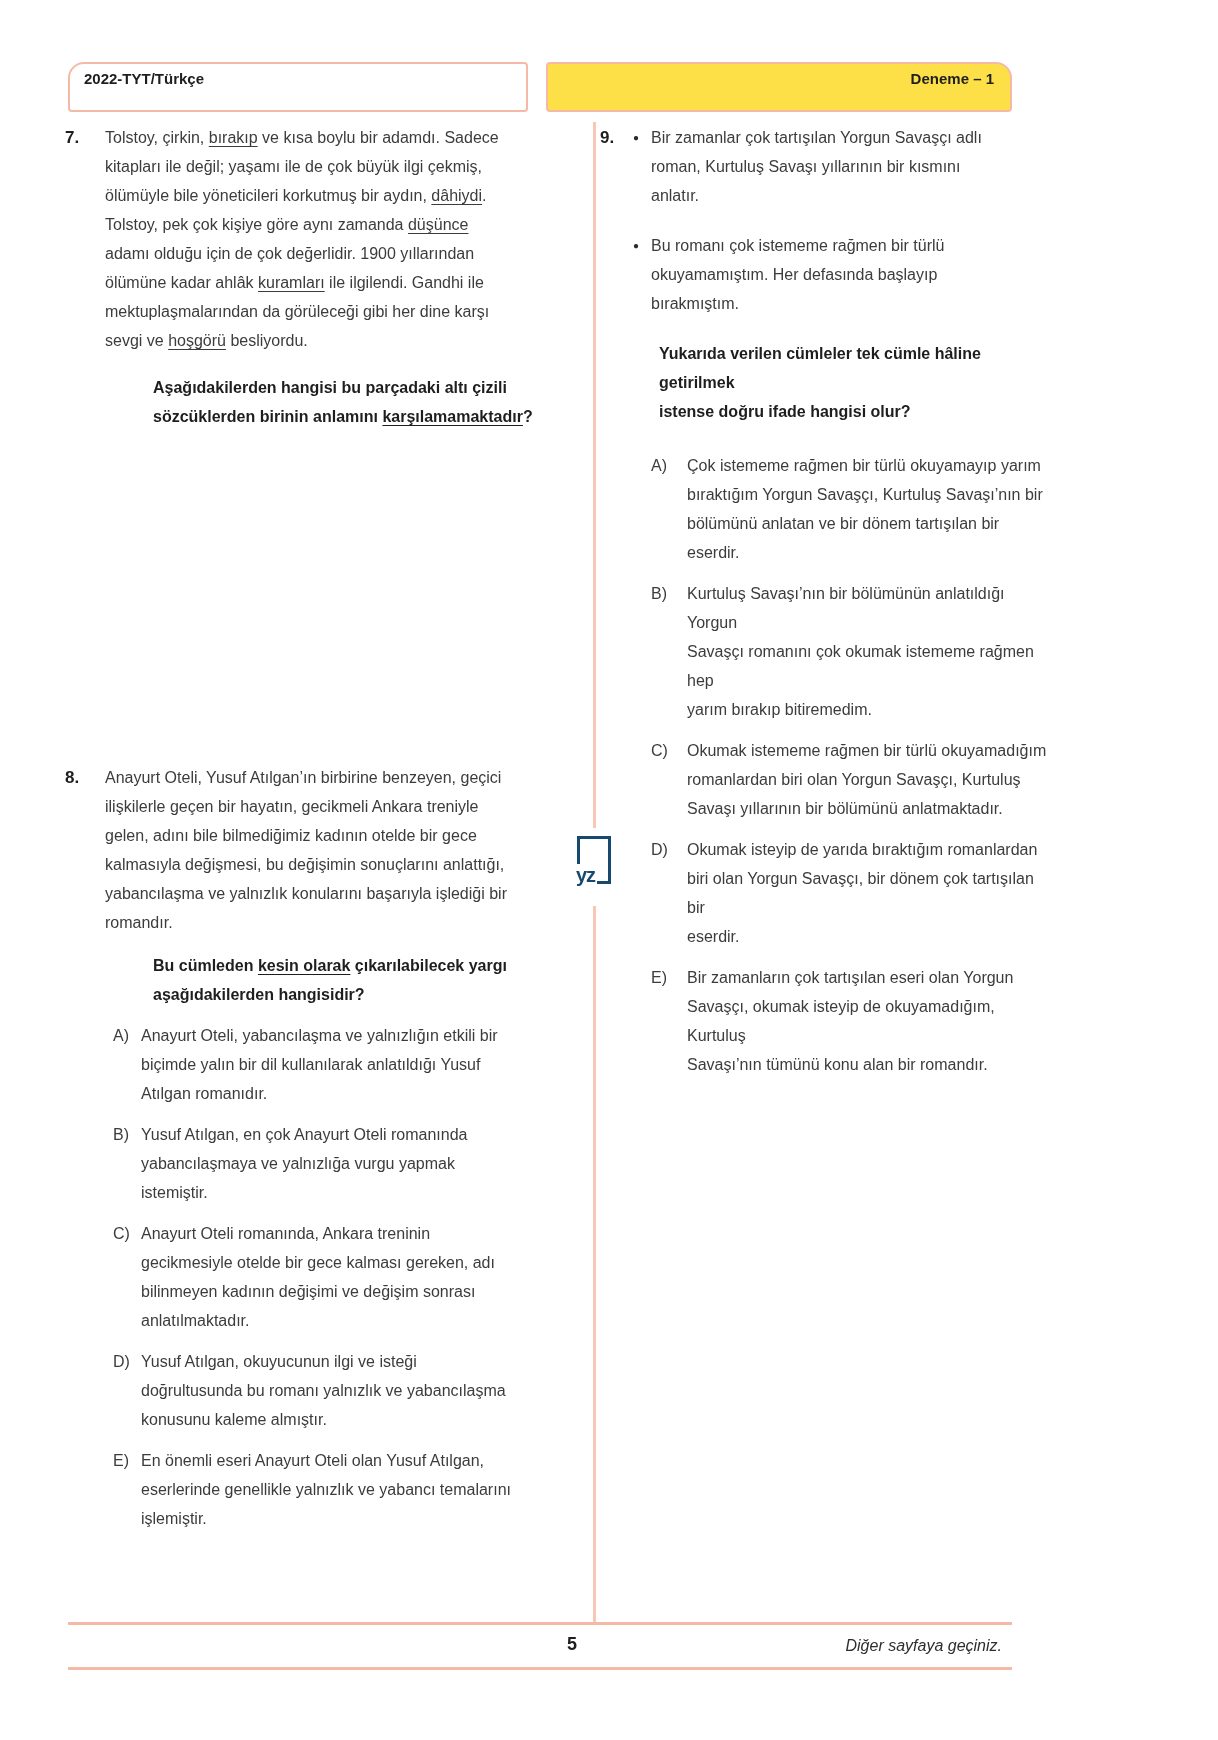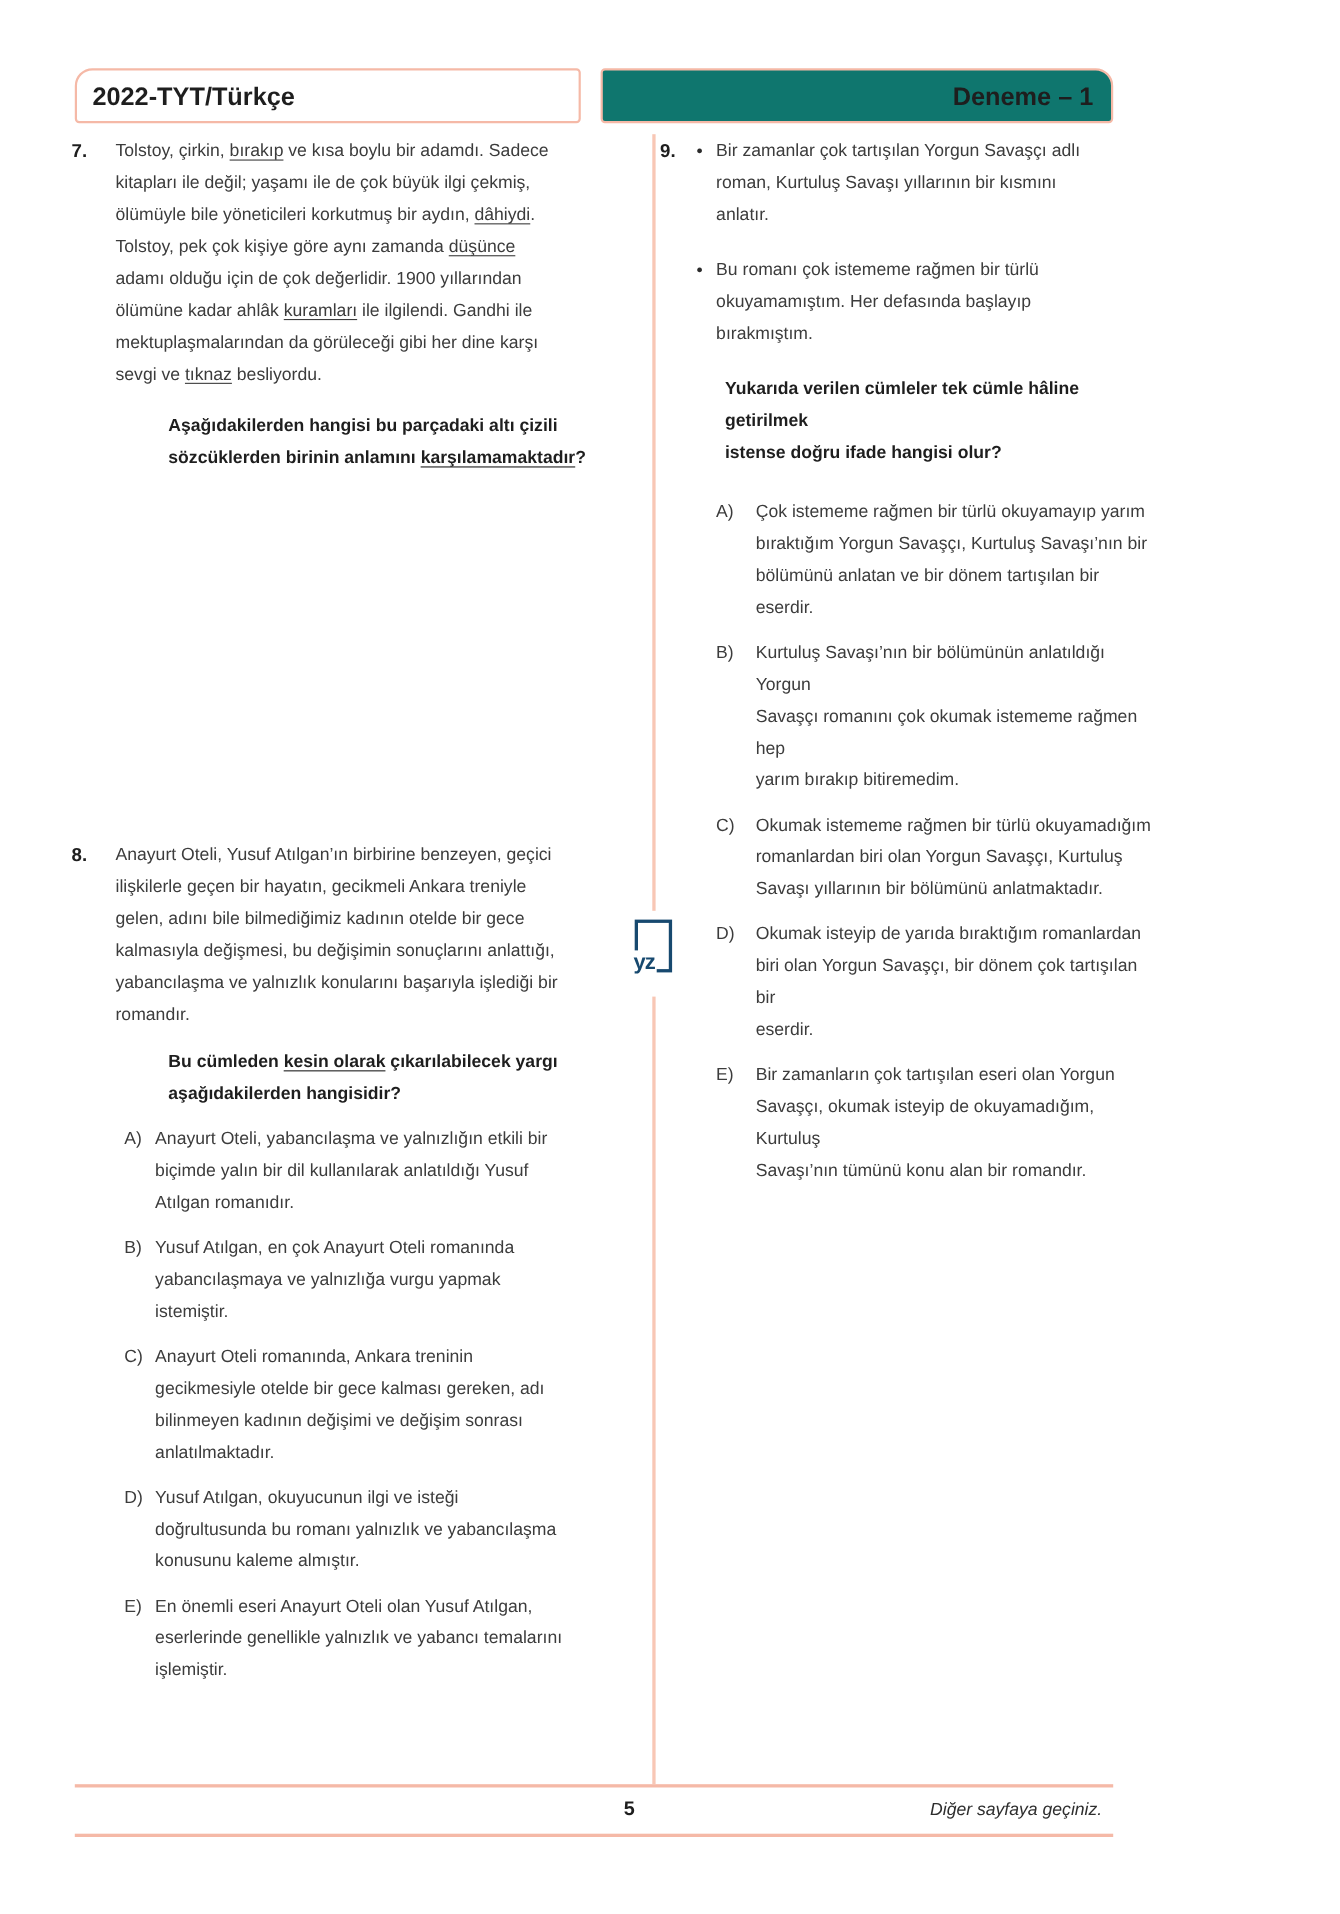--- a/index.html
+++ b/index.html
@@ -11,26 +11,26 @@
     background:#ffffff;
     font-family:"Liberation Sans", sans-serif;
     font-size:16px; line-height:29px; color:#3c3c3c;
     overflow:hidden;
   }
 
   
   .hdr-box {
     position:absolute; top:62px; height:50px;
     border:2px solid #f5b9a7;
-    display:flex; align-items:center;
-    font-weight:bold; font-size:23px; color:#1e1e1e;
+    display:flex; align-items:flex-start;
+    font-weight:bold; font-size:15px; color:#1e1e1e;
   }
   .hdr-left  { left:68px;  width:460px; border-radius:16px 4px 4px 4px; padding:0 14px; }
   .hdr-right { left:546px; width:466px; border-radius:4px 16px 4px 4px; padding:0 16px;
-               justify-content:flex-end; background:#0f766e; }
+               justify-content:flex-end; background:#fde047; }
 
   
   .divider-v { position:absolute; left:593px; width:3px; background:#f8c7b5; }
   .div-top    { top:122px; height:706px; }
   .div-bottom { top:906px; height:716px; }
   .logo-box  { position:absolute; left:577px; top:836px; width:34px; height:48px;
                border:3px solid #17496f; background:#fff; }
   .logo-text { position:absolute; left:574px; top:864px;
                font-weight:bold; font-size:20px; line-height:1; letter-spacing:-1px;
                color:#17496f; background:#ffffff; padding:1px 2px; }
@@ -109,21 +109,21 @@
     <div class="question">
       <div class="qnum">7.</div>
       <div class="qbody">
         <div class="qtext"><span>Tolstoy, çirkin, </span><span class="u">bırakıp</span><span> ve kısa boylu bir adamdı. Sadece
 kitapları ile değil; yaşamı ile de çok büyük ilgi çekmiş,
 ölümüyle bile yöneticileri korkutmuş bir aydın, </span><span class="u">dâhiydi</span><span>.
 Tolstoy, pek çok kişiye göre aynı zamanda </span><span class="u">düşünce</span><span>
 adamı olduğu için de çok değerlidir. 1900 yıllarından
 ölümüne kadar ahlâk </span><span class="u">kuramları</span><span> ile ilgilendi. Gandhi ile
 mektuplaşmalarından da görüleceği gibi her dine karşı
-sevgi ve </span><span class="u">tıknaz</span><span> besliyordu.</span></div>
+sevgi ve </span><span class="u">hoşgörü</span><span> besliyordu.</span></div>
         <div class="stem"><span>Aşağıdakilerden hangisi bu parçadaki altı çizili
 sözcüklerden birinin anlamını </span><span class="u">karşılamamaktadır</span><span>?</span></div>
       </div>
     </div>
 
     <div class="question q8">
       <div class="qnum">8.</div>
       <div class="qbody">
         <div class="qtext">Anayurt Oteli, Yusuf Atılgan’ın birbirine benzeyen, geçici
 ilişkilerle geçen bir hayatın, gecikmeli Ankara treniyle

